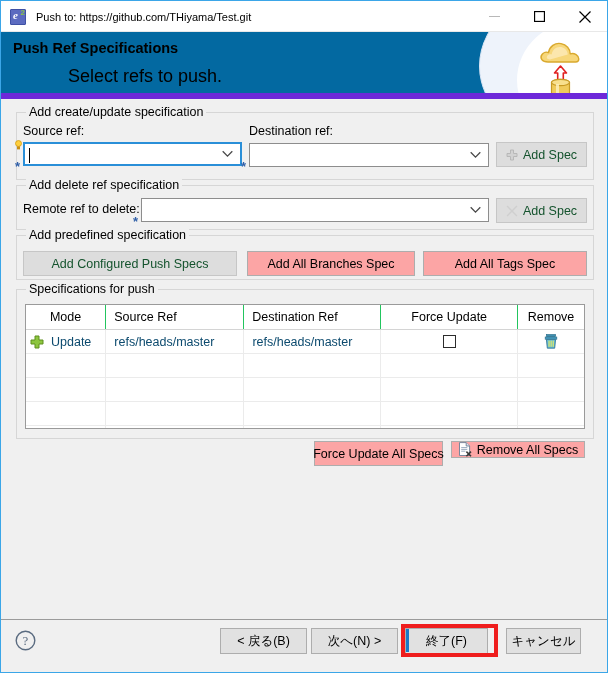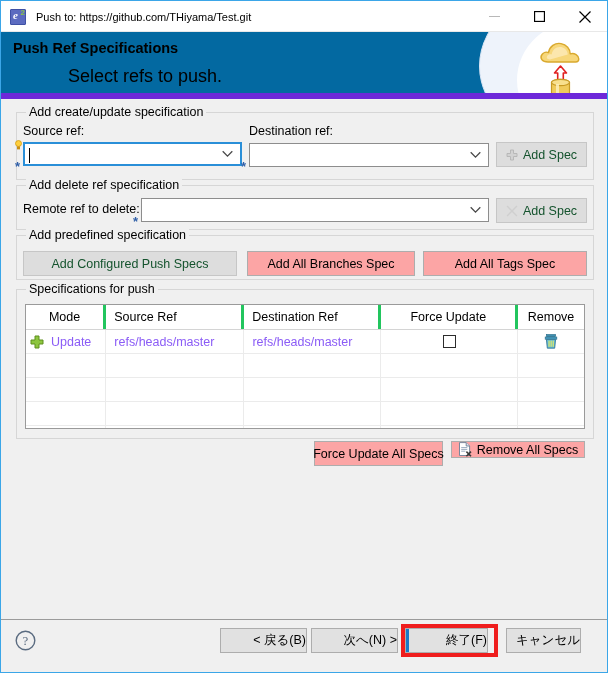--- a/index.html
+++ b/index.html
@@ -231,32 +231,32 @@
     display: flex;
     height: 25px;
     border-bottom: 1px solid #d4d4d4;
   }
   #spec-head .th {
     font-size: 12.5px;
     color: #000;
     display: flex;
     align-items: center;
     justify-content: center;
-    border-right: 3px solid #22c55e;
+    border-right: 1px solid #22c55e;
     height: 100%;
   }
   #spec-head .th:last-child { border-right: none; }
   .trow {
     display: flex;
     height: 24px;
     border-bottom: 1px solid #ebebeb;
   }
   .trow .td {
     font-size: 12.5px;
-    color: #8b5cf6;
+    color: #0c4a6e;
     display: flex;
     align-items: center;
     border-right: 1px solid #ebebeb;
     height: 100%;
     overflow: hidden;
     white-space: nowrap;
   }
   .trow .td:last-child { border-right: none; }
   .c-mode { width: 85px; }
   .c-src  { width: 146px; }
@@ -286,23 +286,23 @@
     position: absolute;
     top: 8px;
     height: 25px;
     background: #e1e1e1;
     border: 1px solid #adadad;
     font-size: 12.5px;
     color: #000;
     font-family: "Liberation Sans", sans-serif;
     display: flex;
     align-items: center;
-    justify-content: flex-end;
-    white-space: nowrap;
-    padding: 0;
+    justify-content: center;
+    white-space: nowrap;
+    padding: 12px;
   }
   #finish-highlight {
     position: absolute;
     border: 4px solid #ef1d1d;
     pointer-events: none;
   }
   #finish-focus {
     position: absolute;
     background: #1879c8;
   }

